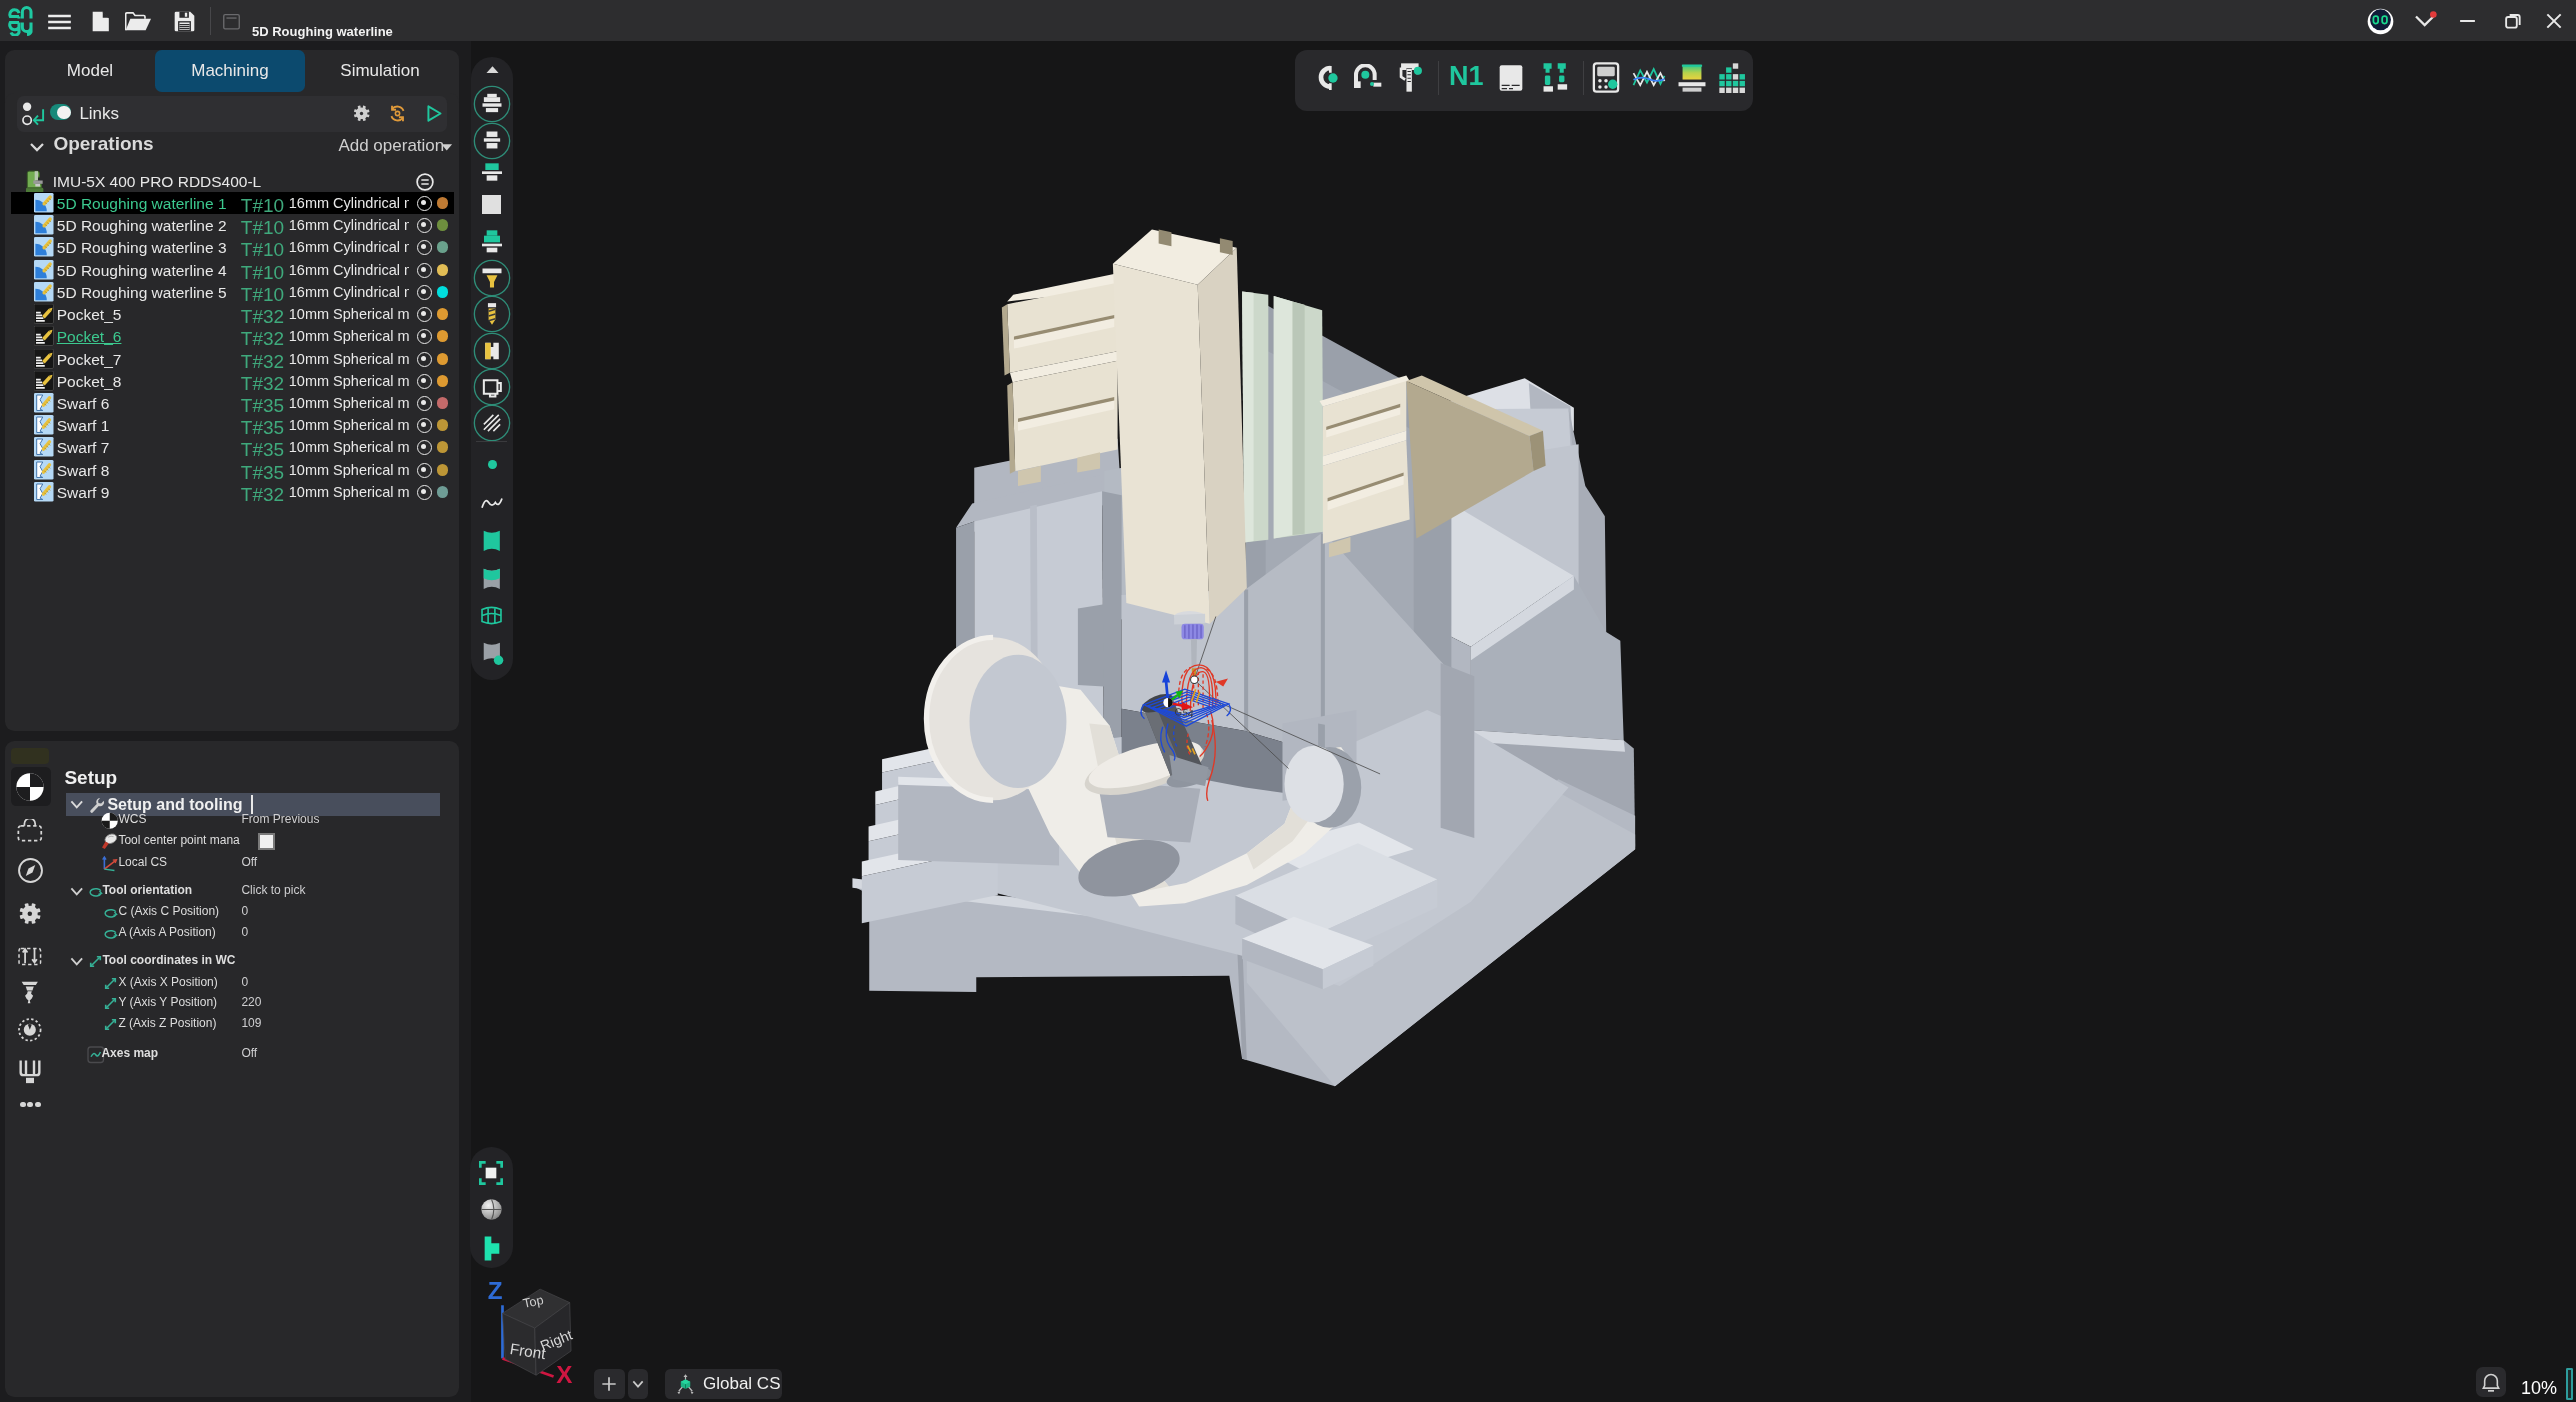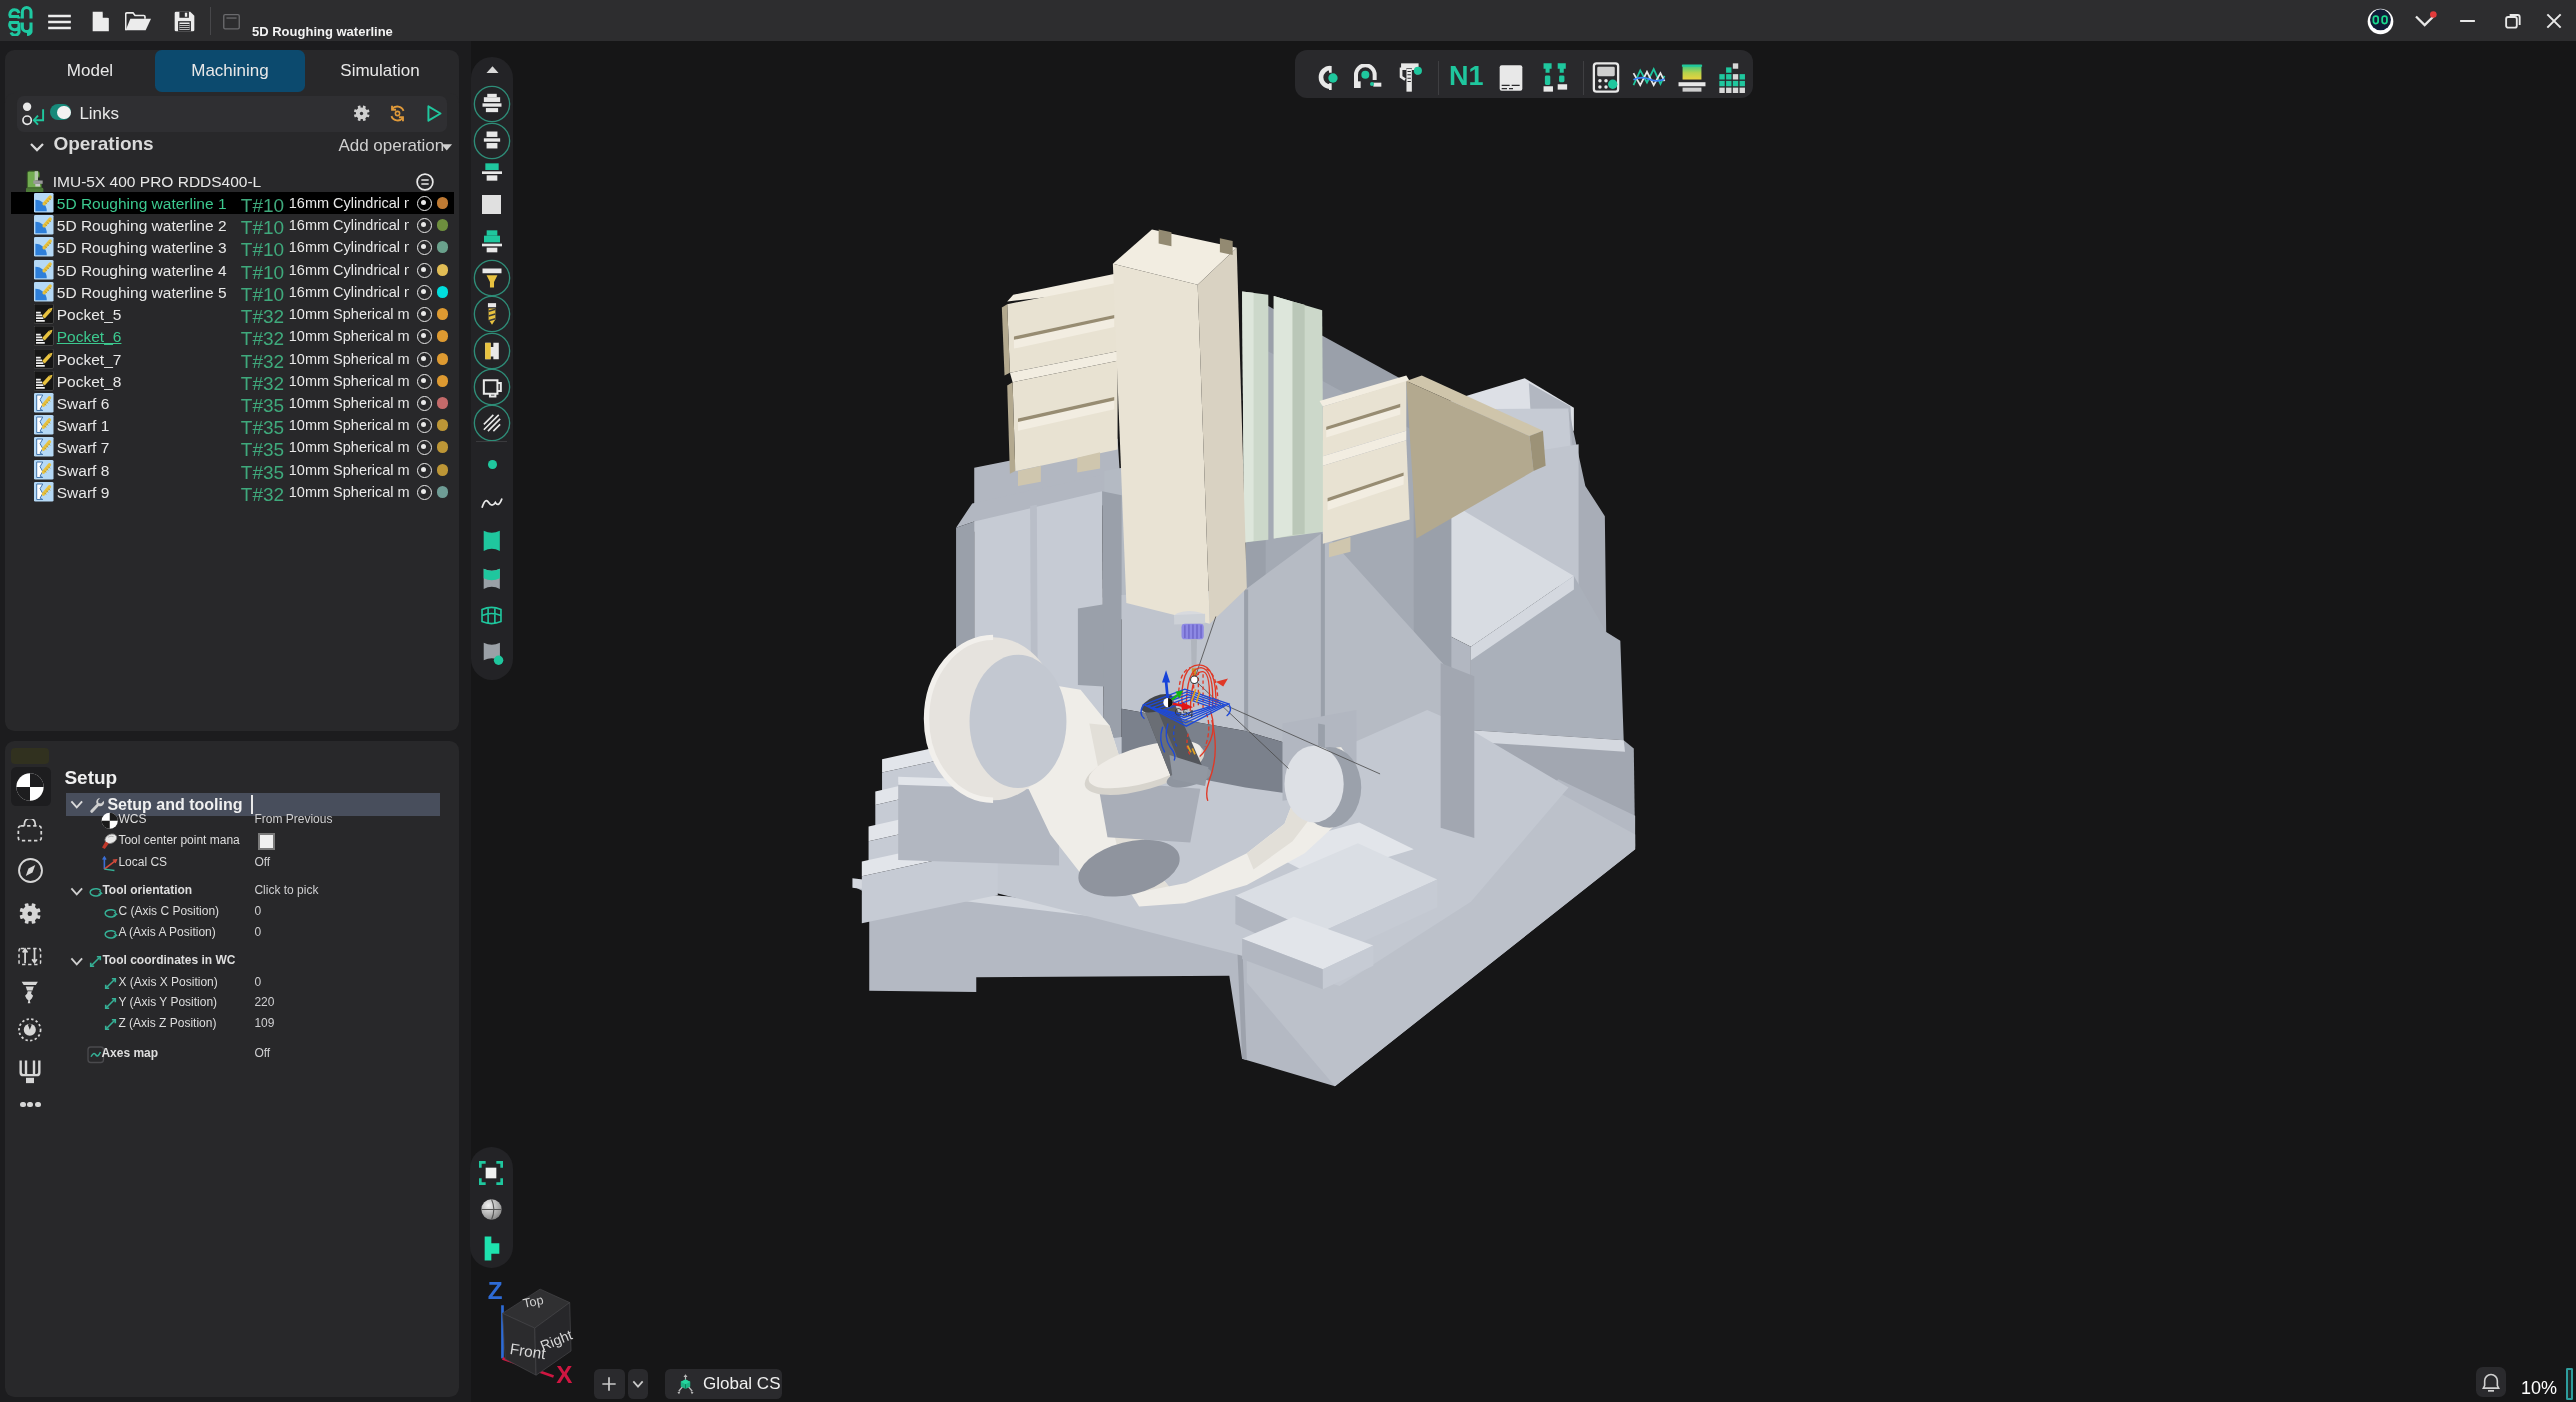--- a/index.html
+++ b/index.html
@@ -31,21 +31,21 @@
   .opsrow .tl { position:absolute; left:278px; top:3.4px; width:120px; overflow:hidden; white-space:nowrap; font-size:14.5px; }
   .opsrow .radio { position:absolute; left:406px; top:4px; width:15px; height:15px; border:1.7px solid #e8e8e8;
     border-radius:50%; }
   .opsrow .radio:after { content:""; position:absolute; left:3px; top:3px; width:5.4px; height:5.4px;
     background:#e8e8e8; border-radius:50%; }
   .opsrow .dot { position:absolute; left:426px; top:5.4px; width:11.4px; height:11.4px; border-radius:50%; }
 
   
   .srow { position:absolute; left:50px; width:403px; height:21.5px; font-size:12px; color:#dedede; }
   .srow .lbl { position:absolute; left:63px; top:2px; }
-  .srow .val { position:absolute; left:199px; top:2px; color:#cfcfd1; }
+  .srow .val { position:absolute; left:186px; top:2px; color:#cfcfd1; }
   .bold { font-weight:bold; }
 
   svg { display:block; }
 </style>
 </head>
 <body>
 <div id="root">
 
   <div class="abs" style="left:0;top:41px;width:2576px;height:1361px;background:#161617;"></div>
   <div class="abs" style="left:0;top:41px;width:471px;height:1361px;background:#1c1c1e;"></div>
@@ -814,21 +814,21 @@
     </svg>
     <svg class="abs" style="left:9.4px;top:547px;" width="23" height="23" viewBox="0 0 34 34">
       <path d="M3 8 Q17 2 31 8 L31 26 Q17 32 3 26 z M3 17 Q17 11 31 17 M12 5 V28 M22 5 V28" fill="none" stroke="#1fc79e" stroke-width="2.4"></path>
     </svg>
     <svg class="abs" style="left:10px;top:583px;" width="23" height="27" viewBox="0 0 34 40">
       <path d="M4 4 Q16 10 28 4 L28 30 Q16 24 4 30 z" fill="#9aa0a6"></path>
       <circle cx="26" cy="30" r="7" fill="#1fc79e"></circle>
     </svg>
   </div>
 
-  <div class="abs" id="toptoolbar" style="left:1295px;top:50px;width:458px;height:48px;
+  <div class="abs" id="toptoolbar" style="left:1295px;top:50px;width:458px;height:61px;
        background:#29292c;border-radius:12px;">
 
     <svg class="abs" style="left:15px;top:13.5px;" width="30" height="28" viewBox="0 0 44 42">
       <path d="M30 6 A14 14 0 1 0 30 34" fill="none" stroke="#e8e8e8" stroke-width="7"></path>
       <path d="M30 3 v10 M30 29 v10" stroke="#e8e8e8" stroke-width="4"></path>
       <circle cx="34" cy="21" r="7" fill="#1fc79e"></circle>
     </svg>
 
     <svg class="abs" style="left:58px;top:13.5px;" width="30" height="28" viewBox="0 0 44 42">
       <path d="M4 28 L4 16 A14 14 0 0 1 32 16 L32 24" fill="none" stroke="#e8e8e8" stroke-width="6"></path>

